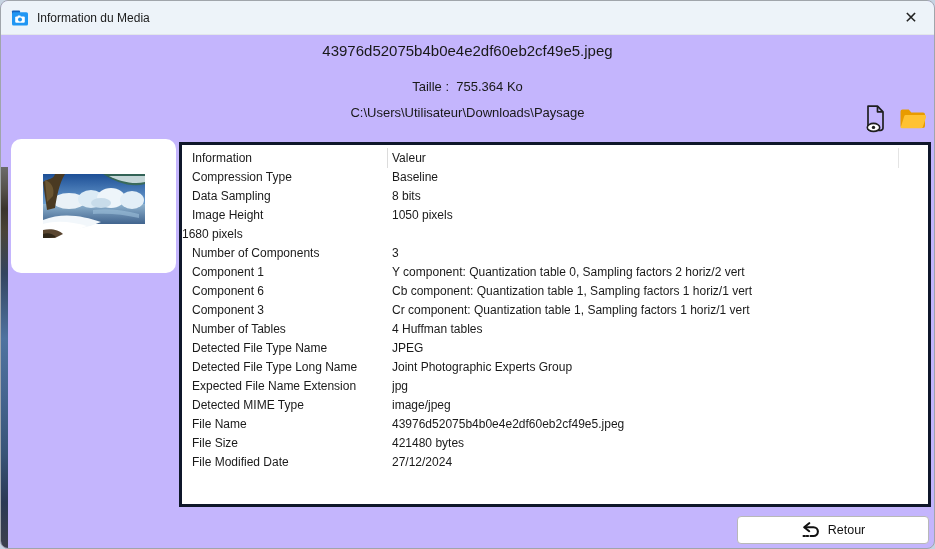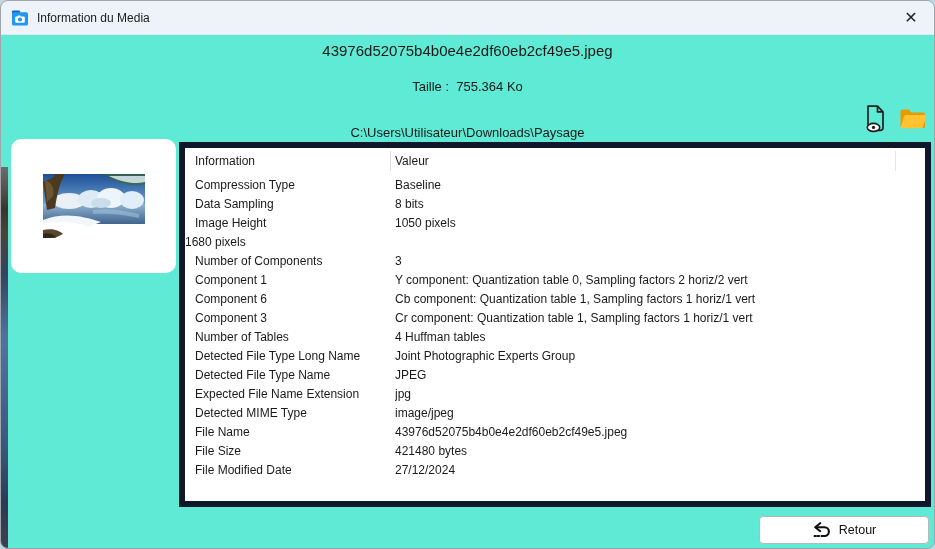--- a/index.html
+++ b/index.html
@@ -1,17 +1,17 @@
 <!DOCTYPE html>
 <html><head>
 <meta charset="utf-8">
 <style>
   html,body{margin:0;padding:0;background:#c7d4e2;font-family:"Liberation Sans",sans-serif;}
   .window{
-    position:relative;width:935px;height:549px;background:#5eead4;
+    position:relative;width:935px;height:549px;background:#c4b5fd;
     border-radius:8px;overflow:hidden;border:1px solid #a0a5ab;box-sizing:border-box;
   }
   
   .edge-strip{
     position:absolute;left:0;top:166px;bottom:0;width:7px;z-index:0;
     background:linear-gradient(180deg,#6b6b6b 0%,#55514b 6%,#3a342c 11%,#4a4438 17%,
       #33455f 28%,#4f73a0 45%,#45658f 60%,#385478 75%,#2c3a55 88%,#3d414d 100%);
   }
   .titlebar{
     position:absolute;left:0;top:0;right:0;height:33px;background:#edf3f9;
@@ -25,44 +25,44 @@
   }
   .filename{
     position:absolute;left:0;right:0;top:41px;text-align:center;
     font-size:15px;color:#191919;z-index:1;
   }
   .filesize{
     position:absolute;left:0;right:0;top:78px;text-align:center;
     font-size:13px;color:#191919;white-space:pre;z-index:1;
   }
   .path{
-    position:absolute;left:0;right:0;top:124px;text-align:center;
+    position:absolute;left:0;right:0;top:104px;text-align:center;
     font-size:13px;color:#191919;z-index:1;
   }
   .icon-view{position:absolute;right:47px;top:103px;width:24px;height:30px;z-index:2;cursor:pointer;}
   .icon-folder{position:absolute;right:8px;top:106px;width:27px;height:24px;z-index:2;cursor:pointer;}
   .thumb-card{
     position:absolute;left:10px;top:138px;width:165px;height:134px;background:#ffffff;
     border-radius:10px;z-index:1;display:flex;align-items:center;justify-content:center;
   }
   .thumb{width:102px;height:64px;display:block;}
   .table-panel{
     position:absolute;left:178px;top:141px;right:3px;bottom:41px;background:#ffffff;
-    border:6px solid #0f172a;box-sizing:border-box;z-index:1;font-size:12px;color:#1a1a1a;
+    border:3px solid #0f172a;box-sizing:border-box;z-index:1;font-size:12px;color:#1a1a1a;
   }
   .thead{position:relative;height:25px;}
   .th-info{position:absolute;left:10px;top:6px;}
   .th-val{position:absolute;left:210px;top:6px;}
   .col-sep{position:absolute;left:205px;top:3px;height:20px;width:1px;background:#dcdcdc;}
   .gutter-sep{position:absolute;right:29px;top:3px;height:20px;width:1px;background:#e4e4e4;}
-  .trow{display:flex;height:19px;align-items:flex-end;}
+  .trow{display:flex;height:19px;align-items:flex-start;}
   .cell-label{width:200px;padding-left:10px;flex:none;white-space:nowrap;}
   .cell-value{flex:1;white-space:nowrap;overflow:hidden;}
   .btn-retour{
-    position:absolute;right:5px;bottom:4px;width:170px;height:28px;background:#ffffff;
+    position:absolute;right:5px;bottom:4px;width:192px;height:28px;background:#ffffff;
     border:1px solid #b8b8b8;border-radius:4px;display:flex;align-items:center;
     justify-content:center;gap:7px;font-size:12.5px;color:#111;cursor:pointer;z-index:2;
     font-family:"Liberation Sans",sans-serif;
   }
 </style>
 </head>
 <body>
 
 <div class="window">
 
@@ -170,26 +170,26 @@
         </div>
         <div class="trow">
           <span class="cell-label">Component 3</span>
           <span class="cell-value">Cr component: Quantization table 1, Sampling factors 1 horiz/1 vert</span>
         </div>
         <div class="trow">
           <span class="cell-label">Number of Tables</span>
           <span class="cell-value">4 Huffman tables</span>
         </div>
         <div class="trow">
+          <span class="cell-label">Detected File Type Name</span>
+          <span class="cell-value">JPEG</span>
+        </div>
+        <div class="trow">
           <span class="cell-label">Detected File Type Long Name</span>
           <span class="cell-value">Joint Photographic Experts Group</span>
-        </div>
-        <div class="trow">
-          <span class="cell-label">Detected File Type Name</span>
-          <span class="cell-value">JPEG</span>
         </div>
         <div class="trow">
           <span class="cell-label">Expected File Name Extension</span>
           <span class="cell-value">jpg</span>
         </div>
         <div class="trow">
           <span class="cell-label">Detected MIME Type</span>
           <span class="cell-value">image/jpeg</span>
         </div>
         <div class="trow">

